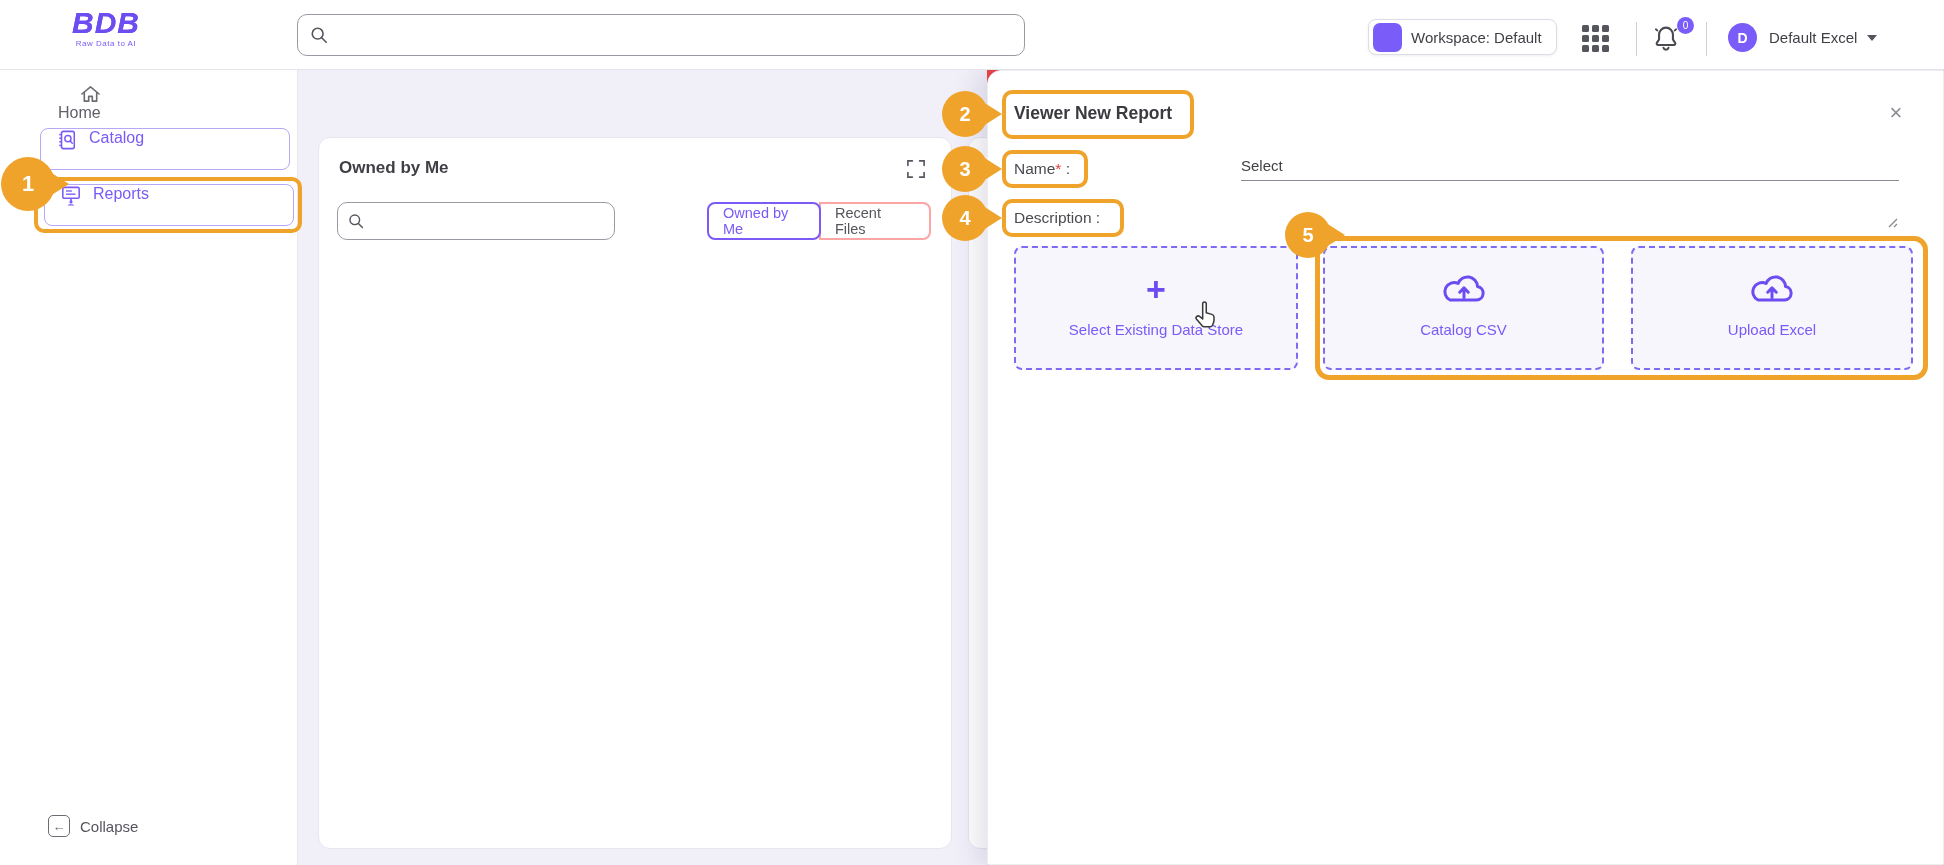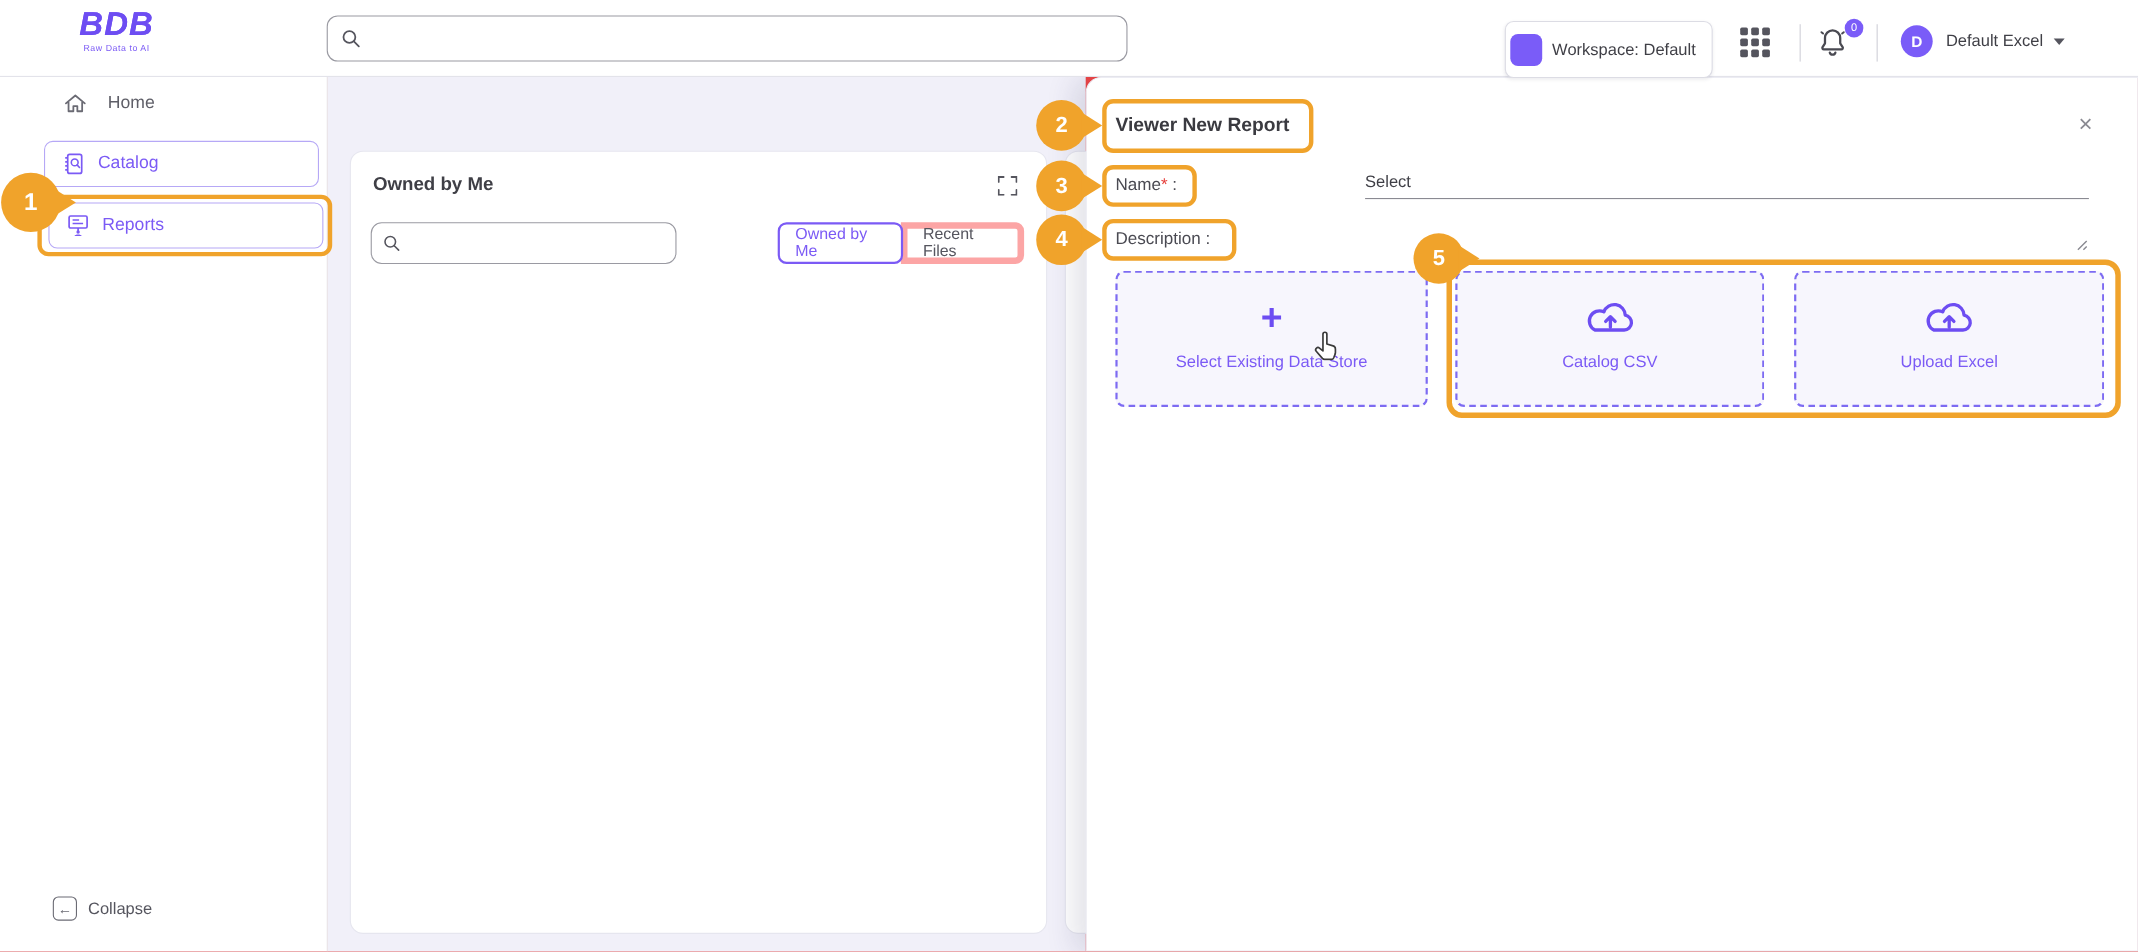--- a/index.html
+++ b/index.html
@@ -14,21 +14,21 @@
             border-bottom:1px solid #e3e3ea; z-index:5; }
   .logo { position:absolute; left:46px; top:8px; width:120px; text-align:center; cursor:pointer; }
   .logo-word { font-size:30px; font-weight:bold; color:#6d4df2; letter-spacing:1px; line-height:30px;
                font-style:italic; text-shadow:0 0 0 #6d4df2; }
   .logo-sub { font-size:8px; color:#7b5af5; letter-spacing:.5px; margin-top:1px; }
   .hsearch { position:absolute; left:297px; top:14px; width:728px; height:42px;
              border:1.5px solid #9a9aa2; border-radius:10px; background:#fff;
              display:flex; align-items:center; padding:0 12px; }
   .hsearch input { border:none; outline:none; flex:1; font-size:15px; margin-left:10px;
                    font-family:inherit; color:#3f3f46; background:transparent; }
-  .ws-chip { position:absolute; left:1368px; top:19px; height:52px; background:#fff;
+  .ws-chip { position:absolute; left:1368px; top:19px; height:36px; background:#fff;
              border:1px solid #dcdce4; border-radius:8px; box-shadow:0 1px 3px rgba(40,40,70,.08);
              display:flex; align-items:center; padding:0 14px 0 4px; cursor:pointer; }
   .ws-swatch { width:29px; height:29px; border-radius:7px; background:#7a5cf8; margin-right:9px; }
   .ws-label { font-size:15px; color:#3f3f46; }
   .apps-grid { position:absolute; left:1582px; top:25px; width:30px; height:28px;
                display:grid; grid-template-columns:repeat(3,7px); grid-template-rows:repeat(3,7px);
                gap:3px; cursor:pointer; }
   .apps-grid i { background:#55555e; border-radius:1.5px; }
   .vline { position:absolute; top:22px; width:1px; height:34px; background:#cfcfd8; }
   .bell-wrap { position:absolute; left:1652px; top:23px; width:40px; height:36px; cursor:pointer; }
@@ -37,24 +37,24 @@
            justify-content:center; }
   .user-wrap { position:absolute; left:1728px; top:23px; display:flex; align-items:center; cursor:pointer; }
   .avatar { width:29px; height:29px; border-radius:50%; background:#7a5cf8; color:#fff;
             font-size:14px; font-weight:bold; display:flex; align-items:center; justify-content:center; }
   .user-name { font-size:15px; color:#3f3f46; margin:0 10px 0 12px; }
   .caret-down { width:0; height:0; border-left:5px solid transparent; border-right:5px solid transparent;
                 border-top:6px solid #55555e; }
   
   .sidebar { position:absolute; left:0; top:70px; width:298px; height:795px; background:#fff;
              border-right:1px solid #e6e6ec; z-index:2; }
-  .side-home { position:absolute; left:58px; top:14px; display:flex; align-items:center; gap:19px;
-               color:#5f5f68; font-size:16px; cursor:pointer; }
+  .side-home { position:absolute; left:58px; top:14px; display:flex; align-items:flex-end; gap:0;
+               color:#5f5f68; font-size:16px; cursor:pointer;flex-direction:column; }
   .side-box { position:absolute; left:40px; width:250px; height:42px; border:1.5px solid #b6a8f6;
-              border-radius:8px; display:flex; align-items:center; gap:12px; padding:0 16px;
+              border-radius:8px; display:flex; gap:12px; padding:0 16px;
               color:#7b5af5; font-size:16px; background:#fff; cursor:pointer; }
   .side-catalog { top:58px; }
   .side-reports { top:114px; left:44px; }
   .collapse-row { position:absolute; left:48px; top:745px; display:flex; align-items:center; gap:10px;
                   color:#55555e; font-size:15px; cursor:pointer; }
   .collapse-ic { width:22px; height:22px; border:1.5px solid #6b6b74; border-radius:5px;
                  display:flex; align-items:center; justify-content:center; font-size:13px; color:#6b6b74; }
   
   .middle { position:absolute; left:298px; top:70px; width:689px; height:795px; background:#f1f0f9; }
   .banner { position:absolute; left:17px; top:8px; width:662px; height:42px; background:#fff;
@@ -69,21 +69,21 @@
   .expand-ic { position:absolute; right:26px; top:22px; cursor:pointer; }
   .msearch { position:absolute; left:18px; top:64px; width:278px; height:38px;
              border:1.5px solid #9a9aa2; border-radius:10px; display:flex; align-items:center;
              padding:0 10px; background:#fff; }
   .msearch input { border:none; outline:none; flex:1; font-size:14px; margin-left:8px;
                    font-family:inherit; background:transparent; }
   .tabs { position:absolute; left:388px; top:64px; display:flex; }
   .tab { height:38px; display:flex; align-items:center; justify-content:center; font-size:14.5px;
          background:#fff; cursor:pointer; padding:0 14px; }
   .tab.active { border:2px solid #7b5af5; border-radius:8px; color:#7b5af5; z-index:1; width:114px; }
-  .tab.idle { border:6px solid #fca5a5; border-radius:0 8px 8px 0; color:#55555e; width:112px;
+  .tab.idle { border:2px solid #fca5a5; border-radius:0 8px 8px 0; color:#55555e; width:112px;
               margin-left:-2px; }
   
   .panel { position:absolute; left:987px; top:70px; width:957px; height:795px; background:#fff;
            border-radius:14px 0 0 0; box-shadow:-10px 0 26px rgba(50,50,90,.14);
            border:1px solid #ececf3; z-index:3; }
   .panel-title { position:absolute; left:26px; top:32px; font-size:17.5px; font-weight:bold; color:#3a3a40; }
   .close-x { position:absolute; left:894px; top:28px; width:28px; height:28px; font-size:22px;
              color:#8a8a92; display:flex; align-items:center; justify-content:center; cursor:pointer; }
   .fld-label { position:absolute; left:26px; font-size:15.5px; color:#4a4a52; }
   .req { color:#e53935; }

